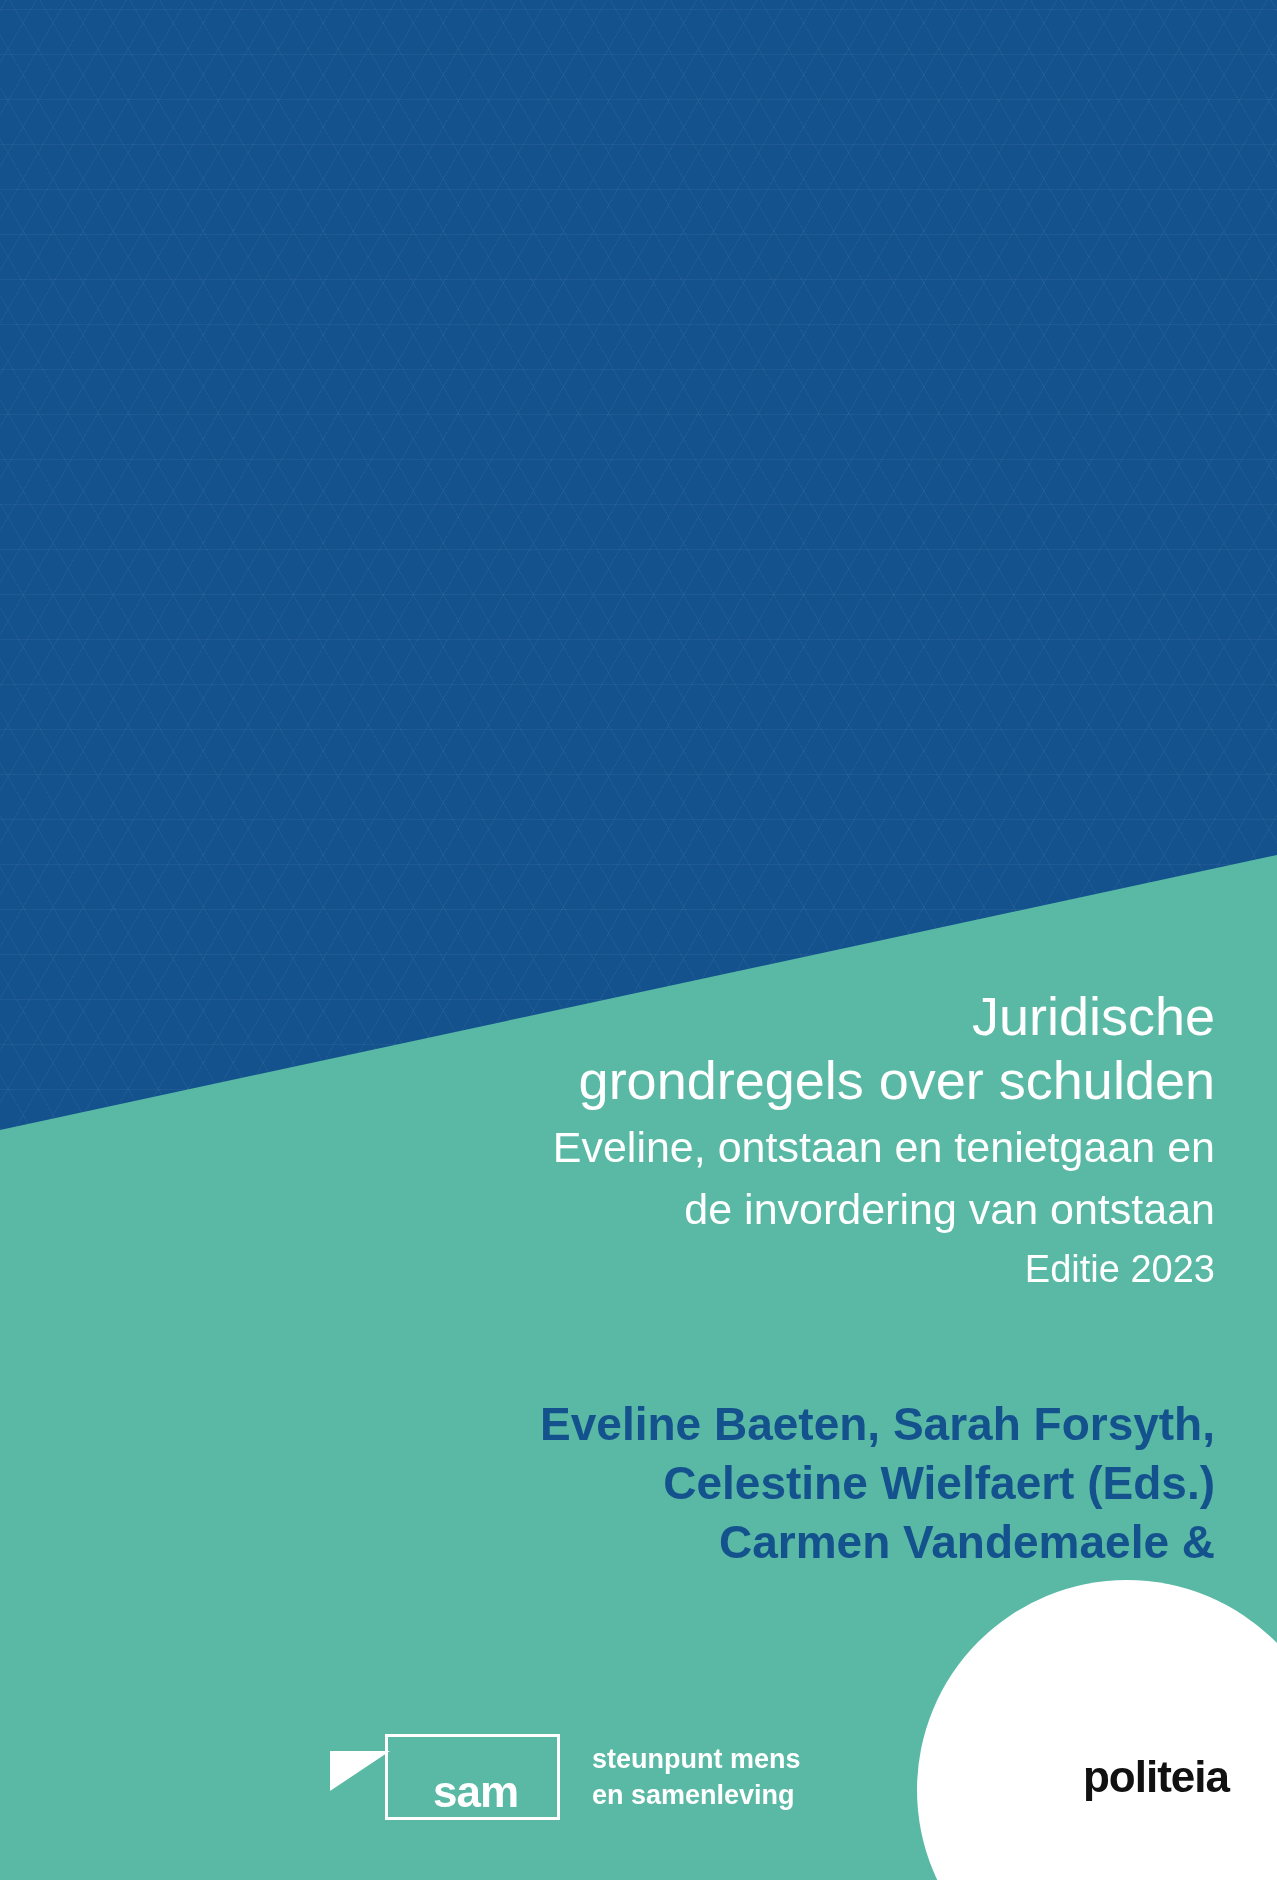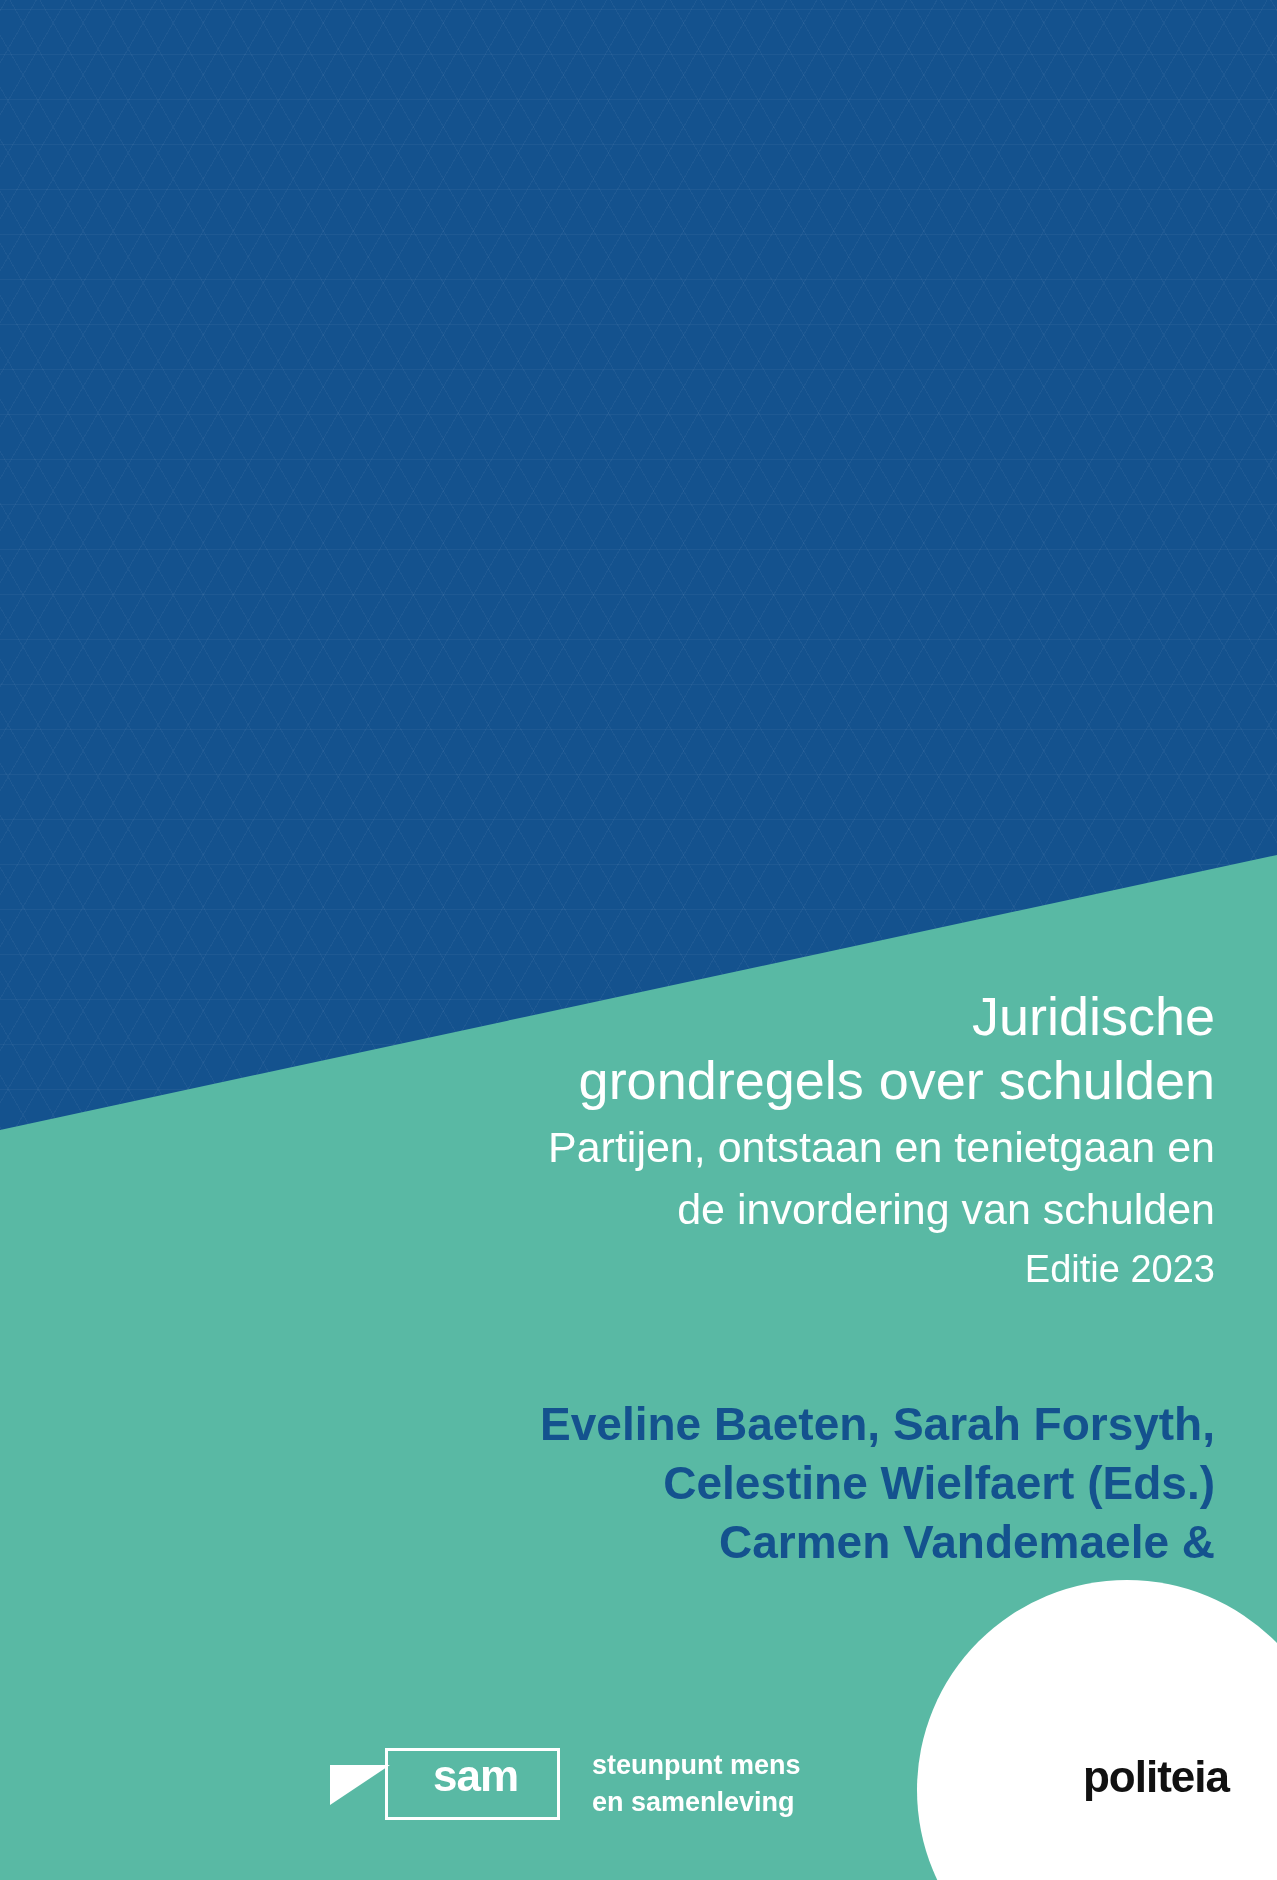--- a/index.html
+++ b/index.html
@@ -131,25 +131,25 @@
   .sam-logo {
     position: absolute;
     left: 385px;
     bottom: 60px;
     display: flex;
     align-items: center;
   }
   .sam-mark {
     position: relative;
     width: 175px;
-    height: 72px;
+    height: 86px;
     border: 3px solid #ffffff;
     box-sizing: border-box;
     display: flex;
-    align-items: flex-start;
+    align-items: flex-end;
     justify-content: center;
   }
   .sam-mark .sam-word {
     color: #ffffff;
     font-size: 44px;
     font-weight: bold;
     letter-spacing: -1px;
     padding-left: 6px;
   }
   .sam-tail {
@@ -187,22 +187,22 @@
 
 <div class="cover">
 
   <div class="blue-panel"></div>
   <div class="teal-bg"></div>
 
 
   <div class="subtitle-block">
     <span class="sub-1">Juridische</span>
     <span class="sub-1">grondregels over schulden</span>
-    <span class="sub-2">Partijen, ontstaan en tenietgaan en</span>
-    <span class="sub-2">de invordering van schulden</span>
+    <span class="sub-2">Eveline, ontstaan en tenietgaan en</span>
+    <span class="sub-2">de invordering van ontstaan</span>
     <span class="sub-3">Editie 2023</span>
   </div>
 
   <div class="authors">
     <span>Eveline Baeten, Sarah Forsyth,</span>
     <span>Celestine Wielfaert (Eds.)</span>
     <span>Carmen Vandemaele &amp;</span>
   </div>
 
   <div class="white-circle"></div>

